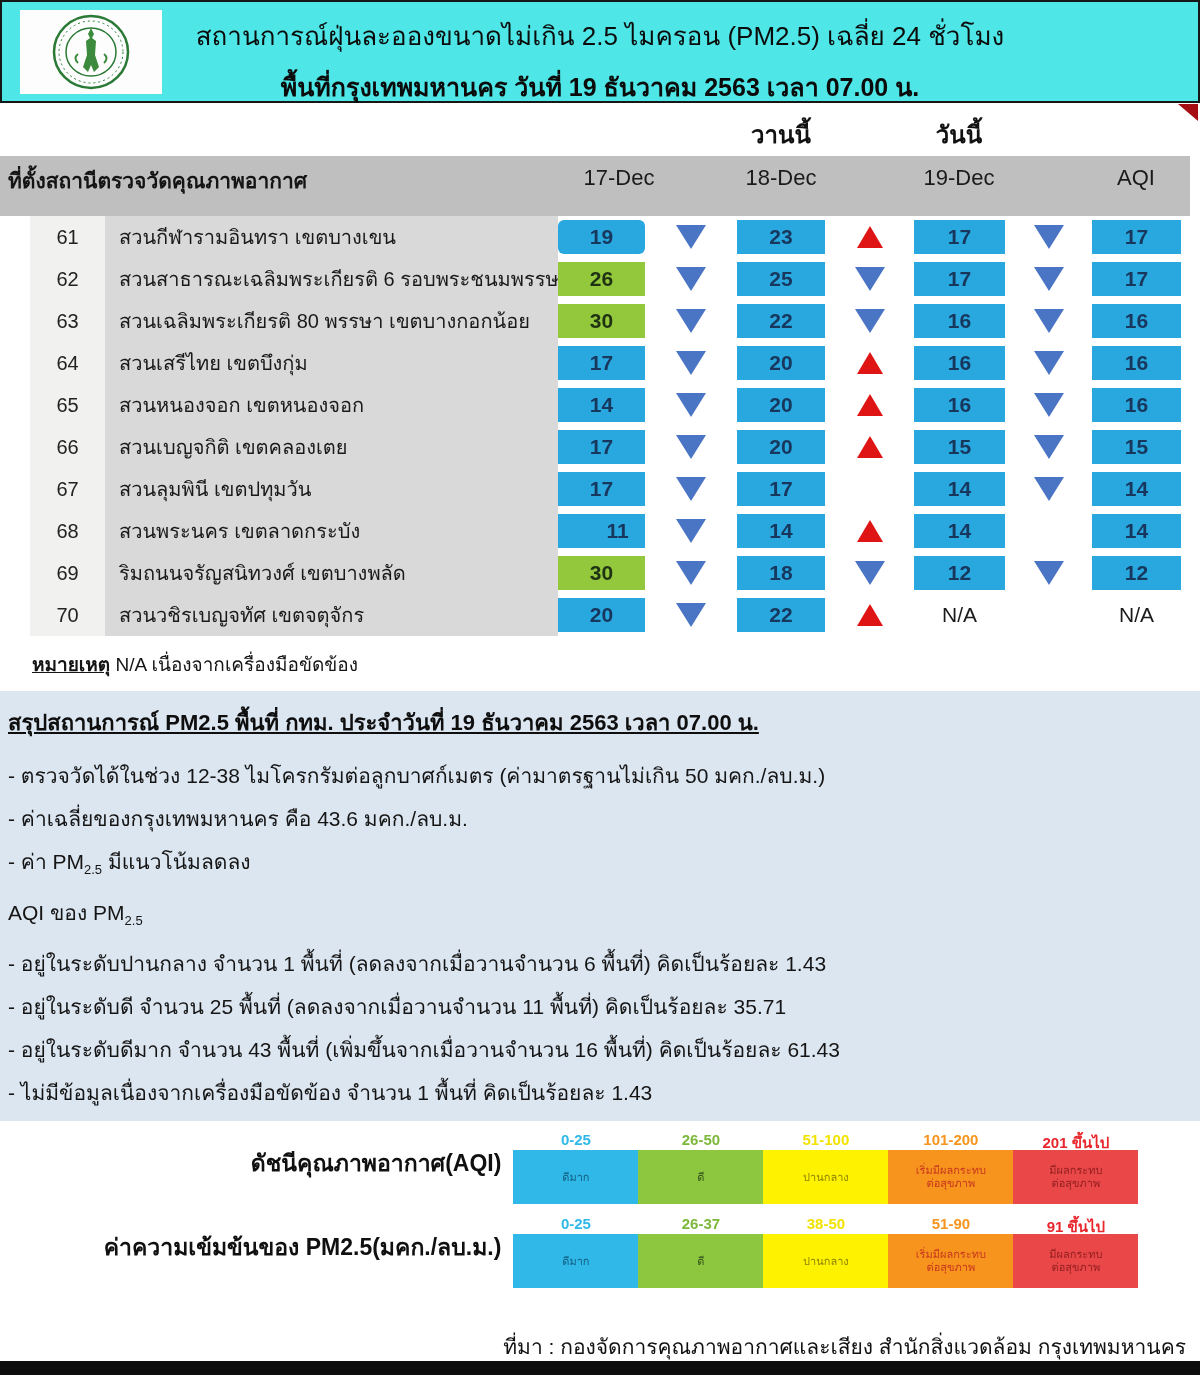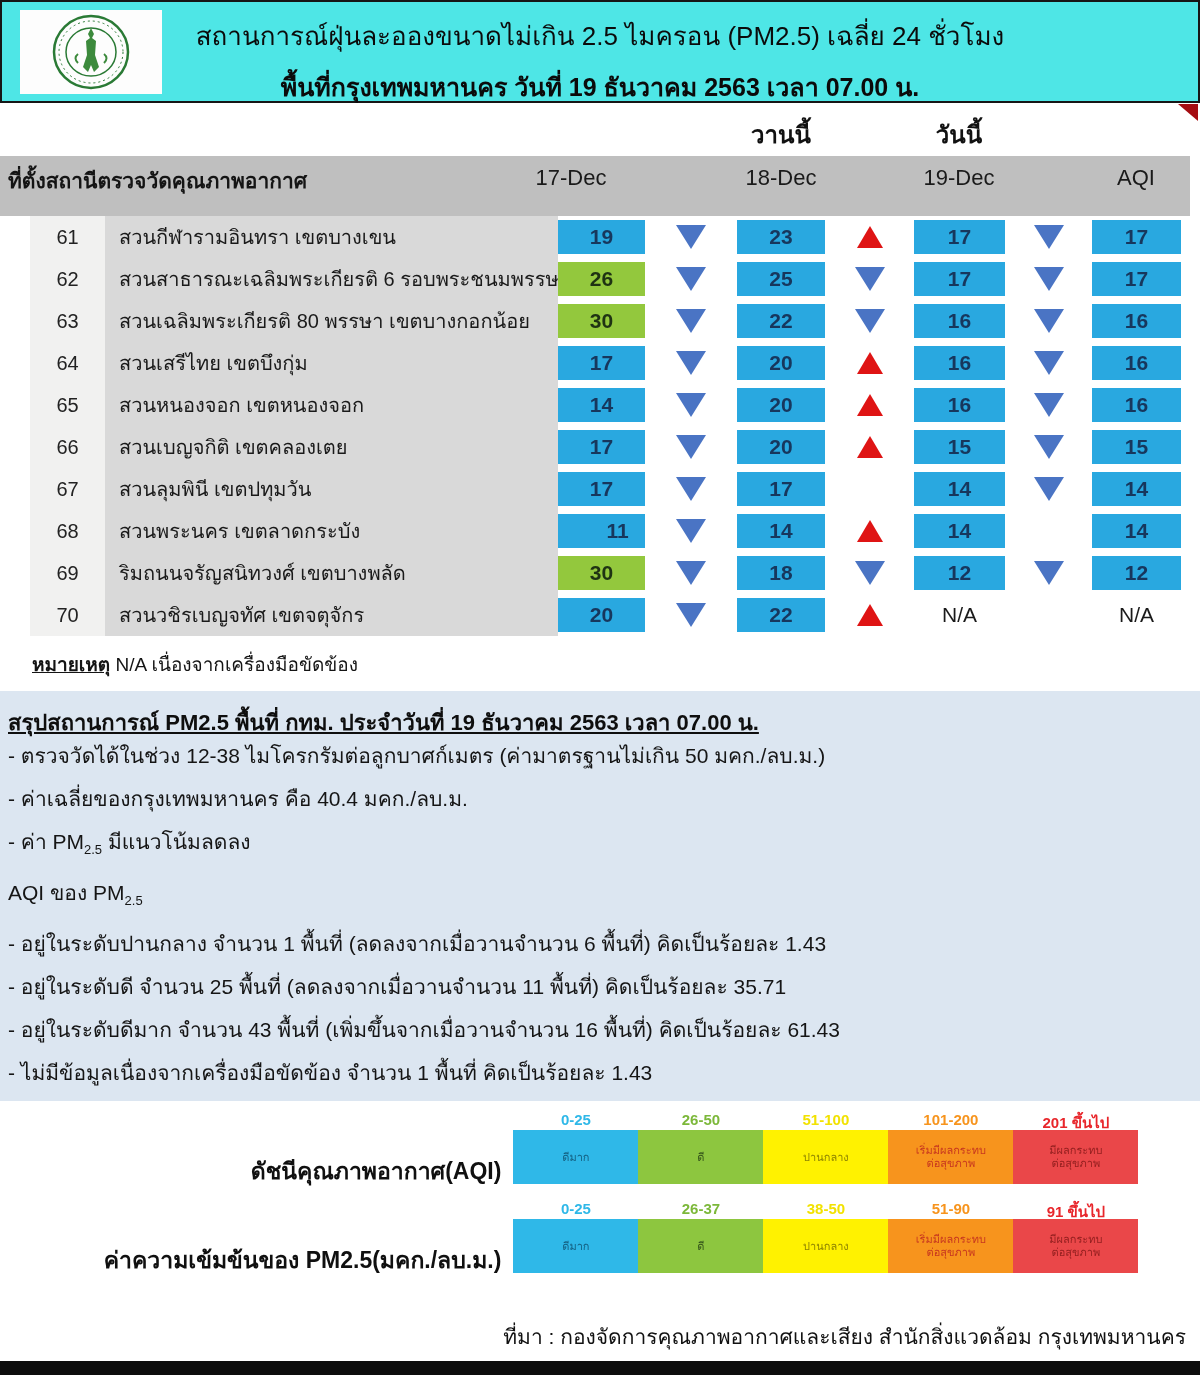--- a/index.html
+++ b/index.html
@@ -36,29 +36,29 @@
   .carr{display:flex;align-items:center;justify-content:center;background:#fff;}
   .tri-down{width:0;height:0;border-left:15px solid transparent;border-right:15px solid transparent;
     border-top:24px solid var(--arrow-down,#4a74c4);}
   .tri-up{width:0;height:0;border-left:13px solid transparent;border-right:13px solid transparent;
     border-bottom:22px solid var(--arrow-up,#df1414);}
   
   .note{margin:13px 0 0 32px;font-size:19px;color:#141414;}
   .note b{text-decoration:underline;}
   
   .summary{margin-top:12px;background:var(--summary-bg,#dce6f1);padding:14px 10px 16px 8px;}
-  .summary .shead{font-size:22px;font-weight:bold;text-decoration:underline;color:#0e0e0e;margin-bottom:4px;}
+  .summary .shead{font-size:22px;font-weight:bold;text-decoration:underline;color:#0e0e0e;margin-bottom:24px;}
   .summary .sline{font-size:21px;color:#151515;margin-bottom:19px;line-height:24px;}
   .summary .sline:last-child{margin-bottom:0;}
   .summary sub,.sline sub{font-size:0.62em;}
   
   .legends{margin-top:10px;}
   .legend{display:flex;margin-bottom:11px;}
   .legend-label{width:548px;padding-right:12px;box-sizing:border-box;text-align:right;
-    font-size:23px;font-weight:bold;color:#101010;margin-top:42px;}
+    font-size:23px;font-weight:bold;color:#101010;margin-top:14px;}
   .legend-bar{width:734px;}
   .lg-ranges{display:grid;grid-template-columns:repeat(5,125px);height:19px;}
   .lg-ranges div{text-align:center;font-size:15px;font-weight:bold;}
   .lg-blocks{display:grid;grid-template-columns:repeat(5,125px);height:54px;}
   .lg-blocks div{display:flex;flex-direction:column;align-items:center;justify-content:center;
     font-size:11px;line-height:13px;text-align:center;}
   
   .src-line{margin-top:42px;text-align:right;padding-right:14px;font-size:21px;color:#111;}
   .web-line{margin-top:22px;text-align:right;padding-right:10px;font-size:21px;color:#111;}
   .black-bar{position:absolute;left:0;bottom:0;width:100%;height:14px;background:#0d0d0d;}
@@ -81,31 +81,31 @@
 </div>
 <div class="corner-tri"></div>
 
 <div class="daylabels">
   <span style="left:781px">วานนี้</span>
   <span style="left:959px">วันนี้</span>
 </div>
 
 <div class="band">
   <span class="sta-h">ที่ตั้งสถานีตรวจวัดคุณภาพอากาศ</span>
-  <span class="colh" style="left:571px">17-Dec</span>
+  <span class="colh" style="left:619px">17-Dec</span>
   <span class="colh" style="left:781px">18-Dec</span>
   <span class="colh" style="left:959px">19-Dec</span>
   <span class="colh" style="left:1136px">AQI</span>
 </div>
 
 <div class="rows" id="rows">
     <div class="cnum">61</div>
     <div class="cname">สวนกีฬารามอินทรา เขตบางเขน</div>
     <div class="cval">
-      <div class="pill" style="background: rgb(41, 168, 224); color: rgb(23, 55, 93);">19</div>
+      <div class="pill" style="background: rgb(41, 168, 224); color: rgb(23, 55, 93); border-radius: 6px;">19</div>
     </div>
     <div class="carr">
       <div class="tri-down"></div>
     </div>
     <div class="cval">
       <div class="pill" style="background: rgb(41, 168, 224); color: rgb(23, 55, 93);">23</div>
     </div>
     <div class="carr">
       <div class="tri-up"></div>
     </div>
@@ -319,21 +319,21 @@
     <div class="cval">
       <div class="pill na" style="background: transparent; color: rgb(26, 26, 26);">N/A</div>
     </div>
   </div>
 
 <div class="note"><b>หมายเหตุ</b><span> N/A เนื่องจากเครื่องมือขัดข้อง</span></div>
 
 <div class="summary">
   <div class="shead">สรุปสถานการณ์ PM2.5 พื้นที่ กทม. ประจำวันที่ 19 ธันวาคม 2563 เวลา 07.00 น.</div>
   <div class="sline">- ตรวจวัดได้ในช่วง 12-38 ไมโครกรัมต่อลูกบาศก์เมตร (ค่ามาตรฐานไม่เกิน 50 มคก./ลบ.ม.)</div>
-  <div class="sline">- ค่าเฉลี่ยของกรุงเทพมหานคร คือ 40.4 มคก./ลบ.ม.</div>
+  <div class="sline">- ค่าเฉลี่ยของกรุงเทพมหานคร คือ 43.6 มคก./ลบ.ม.</div>
   <div class="sline"><span>- ค่า PM</span><sub>2.5</sub><span>  มีแนวโน้มลดลง</span></div>
   <div class="sline"><span>AQI ของ PM</span><sub>2.5</sub></div>
   <div class="sline">- อยู่ในระดับปานกลาง จำนวน 1 พื้นที่ (ลดลงจากเมื่อวานจำนวน 6 พื้นที่) คิดเป็นร้อยละ 1.43</div>
   <div class="sline">- อยู่ในระดับดี จำนวน 25 พื้นที่ (ลดลงจากเมื่อวานจำนวน 11 พื้นที่) คิดเป็นร้อยละ 35.71</div>
   <div class="sline">- อยู่ในระดับดีมาก จำนวน 43 พื้นที่ (เพิ่มขึ้นจากเมื่อวานจำนวน 16 พื้นที่) คิดเป็นร้อยละ 61.43</div>
   <div class="sline">- ไม่มีข้อมูลเนื่องจากเครื่องมือขัดข้อง จำนวน 1 พื้นที่ คิดเป็นร้อยละ 1.43</div>
 </div>
 
 <div class="legends" id="legends">
     <div class="legend">

